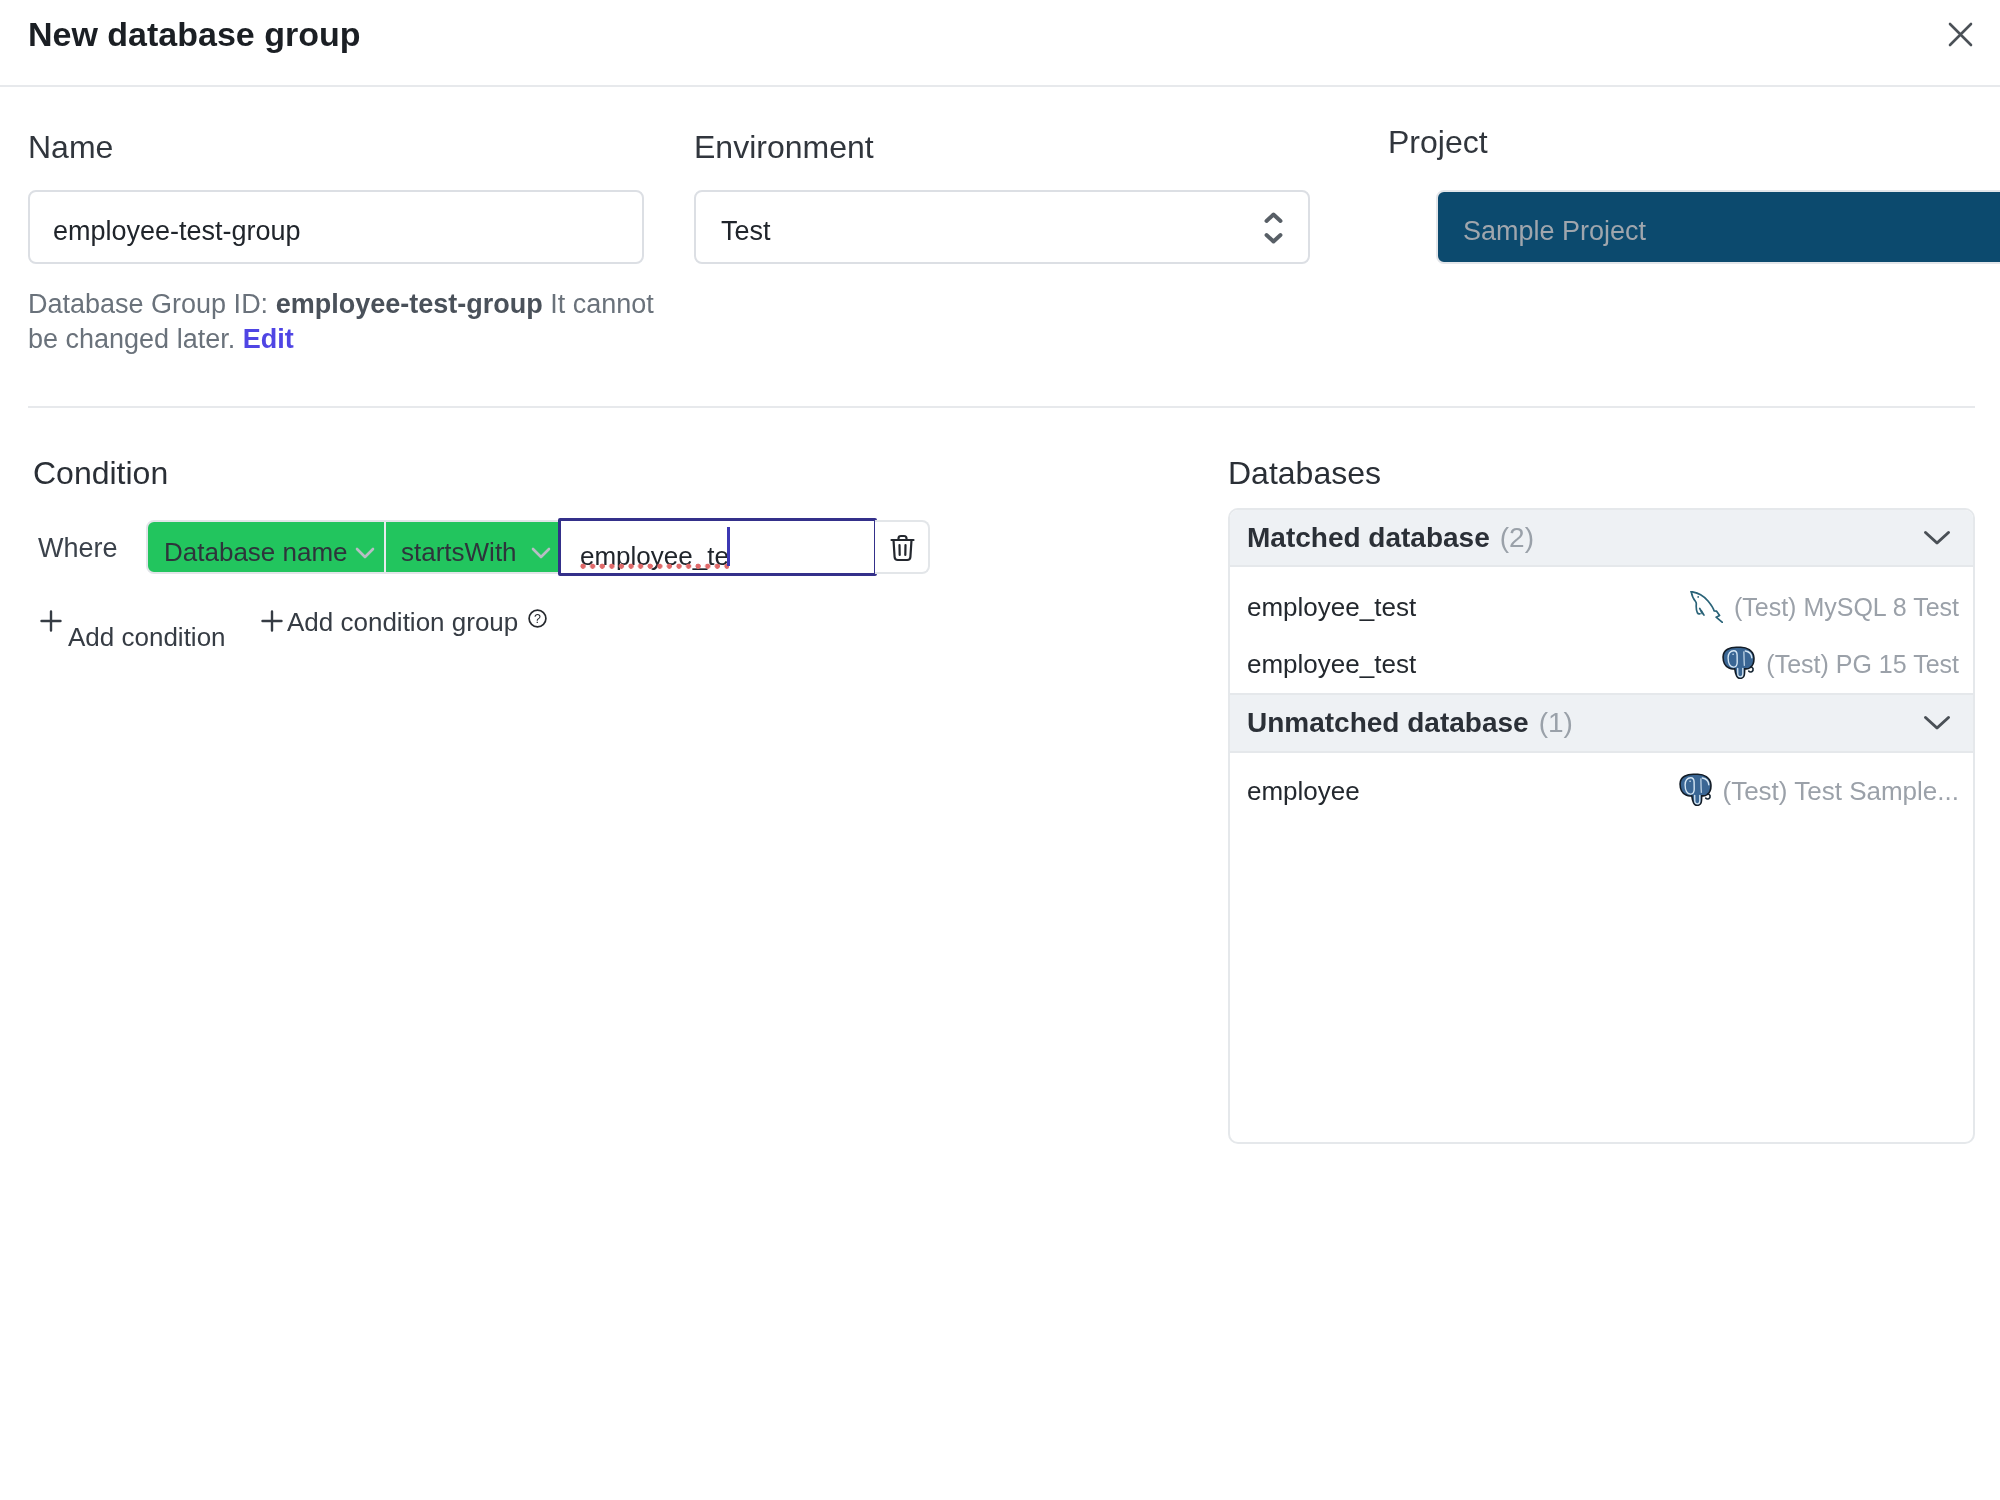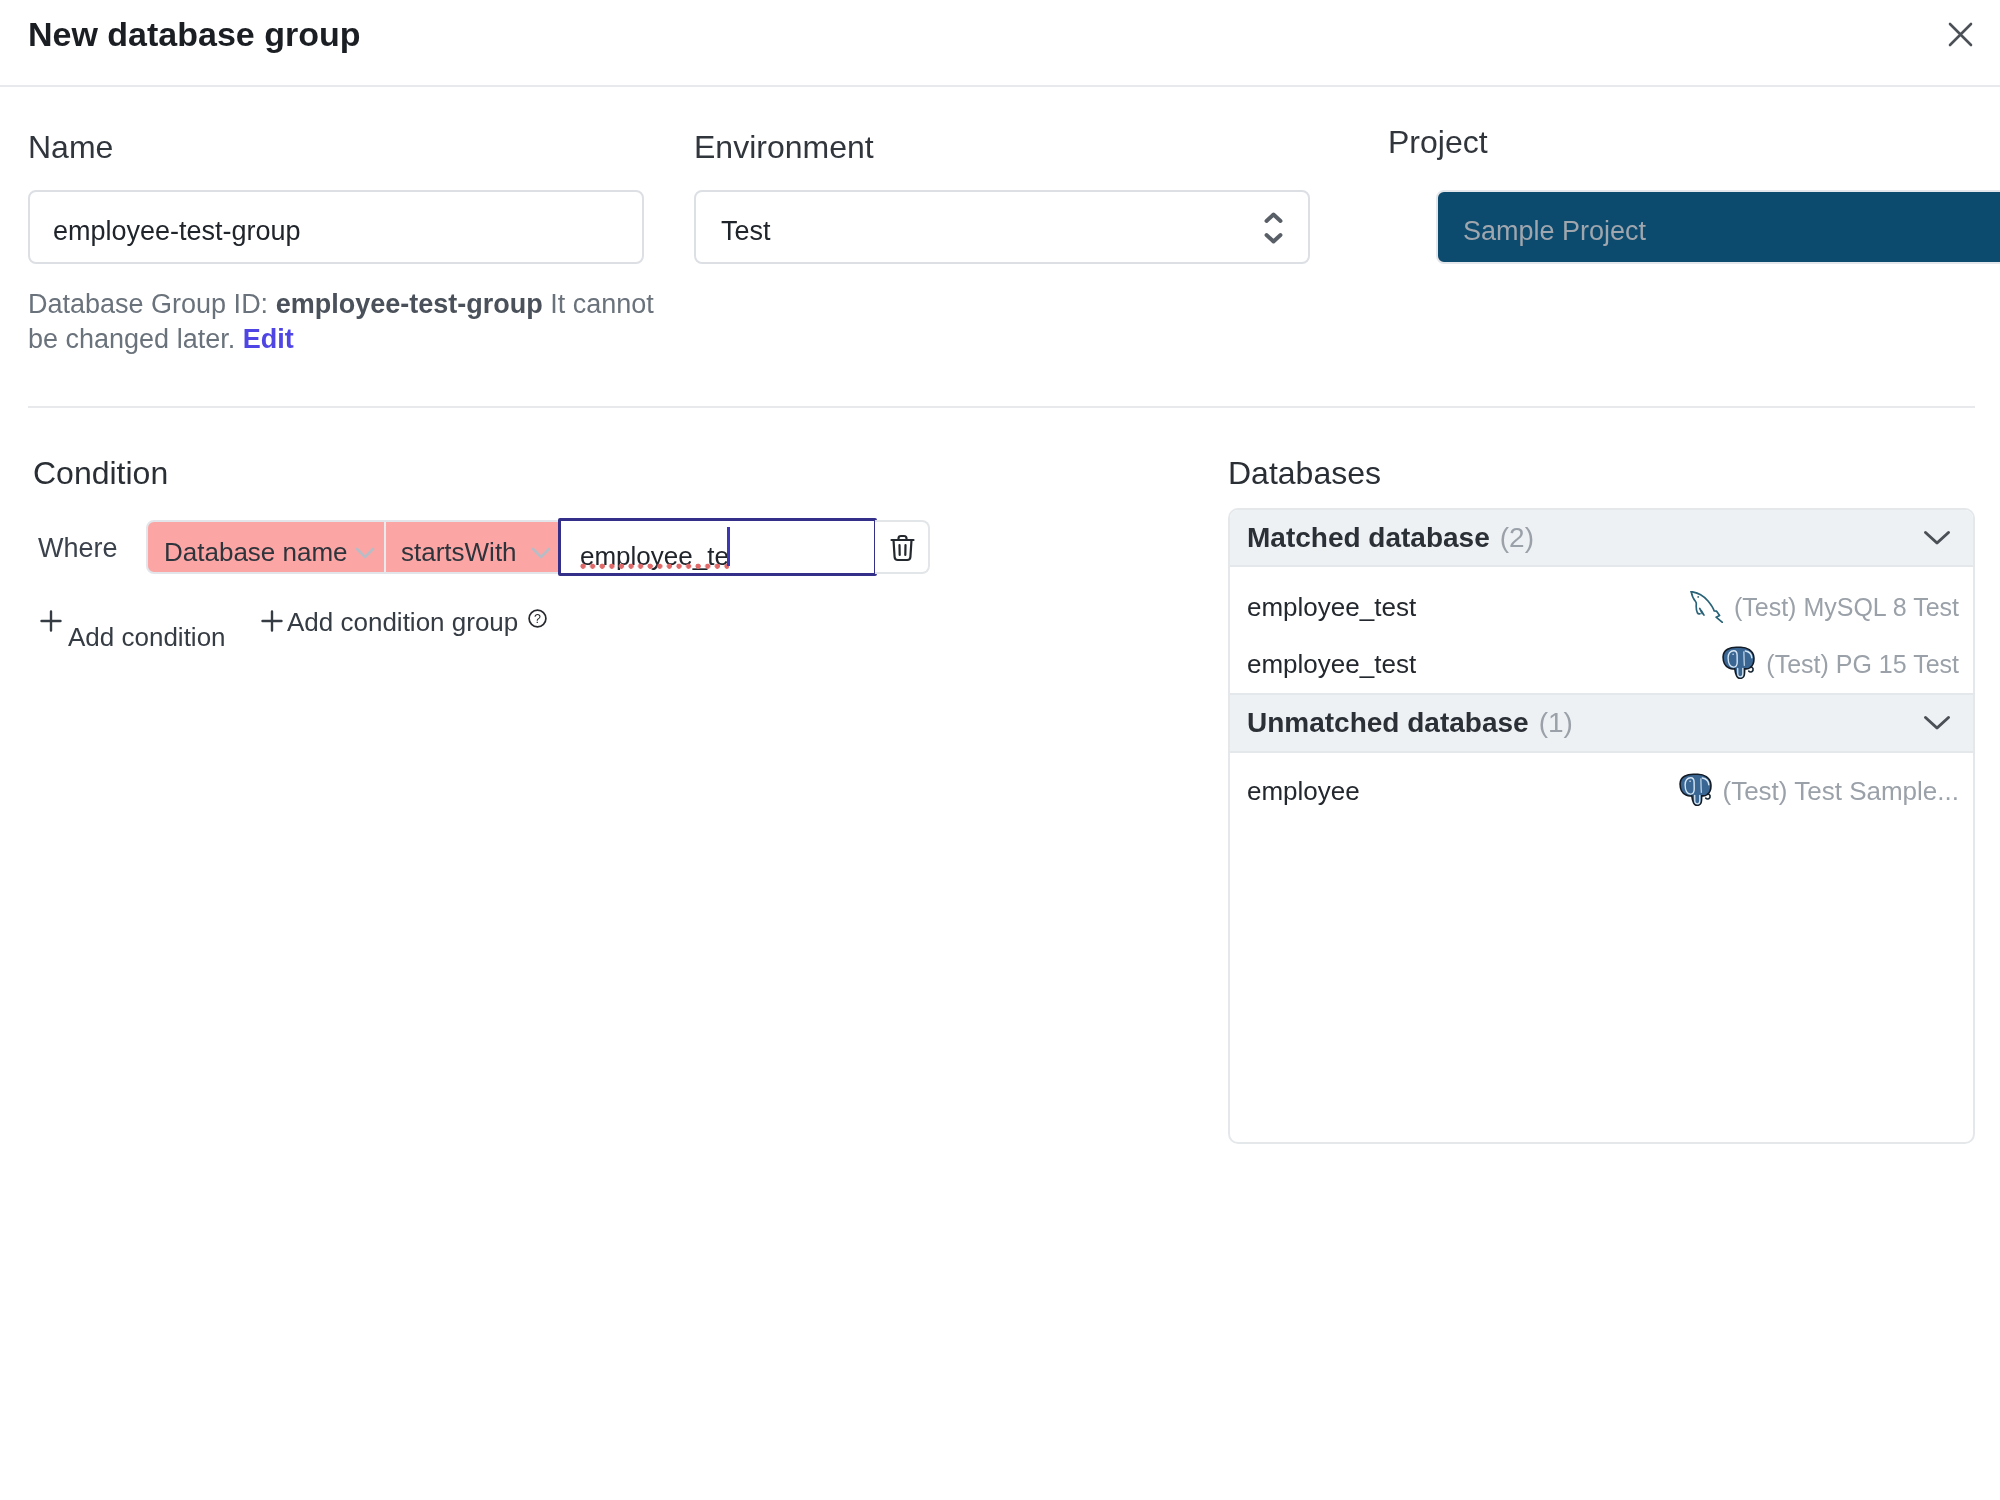--- a/index.html
+++ b/index.html
@@ -33,21 +33,21 @@
 
 <div class="abs" style="left:28px; top:291px; font-size:27px; color:#6a727b; line-height:1; white-space:nowrap;">Database Group ID: <span style="font-weight:bold; color:#4a515a;">employee-test-group</span> It cannot</div>
 <div class="abs" style="left:28px; top:325.5px; font-size:27px; color:#6a727b; line-height:1; white-space:nowrap;">be changed later. <span style="font-weight:bold; color:#4f45e4;">Edit</span></div>
 
 <div class="abs" style="left:28px; top:406px; width:1947px; height:1.5px; background:#e7e9ec;"></div>
 
 <div class="abs" style="left:33px; top:457px; font-size:32px; color:#2a2f36; line-height:1;">Condition</div>
 
 <div class="abs" style="left:38px; top:535px; font-size:27px; color:#3b424b; line-height:1;">Where</div>
 
-<div class="abs" style="left:146px; top:520px; width:731px; height:54px; border:2px solid #e2e5e9; border-radius:8px; background:#fca5a5; display:flex;">
+<div class="abs" style="left:146px; top:520px; width:731px; height:54px; border:2px solid #e2e5e9; border-radius:8px; background:#22c55e; display:flex;">
   <div style="width:238px; display:flex; align-items:center; padding-left:16px; padding-top:11px; border-right:2px solid #e8ebee; font-size:26px; white-space:nowrap; color:#2e343b;">Database name
     <svg style="margin-left:auto; margin-right:9px;" width="20" height="12" viewBox="0 0 20 12">
         <path d="M2 2 L10 10 L18 2" stroke="#b8bdc5" stroke-width="2.6" fill="none" stroke-linecap="round" stroke-linejoin="round"></path>
       </svg>
   </div>
   <div style="width:174px; display:flex; align-items:center; padding-left:15px; padding-top:11px; font-size:26px; white-space:nowrap; color:#2e343b;">startsWith
     <svg style="margin-left:auto; margin-right:9px;" width="20" height="12" viewBox="0 0 20 12">
         <path d="M2 2 L10 10 L18 2" stroke="#b8bdc5" stroke-width="2.6" fill="none" stroke-linecap="round" stroke-linejoin="round"></path>
       </svg>
   </div>

